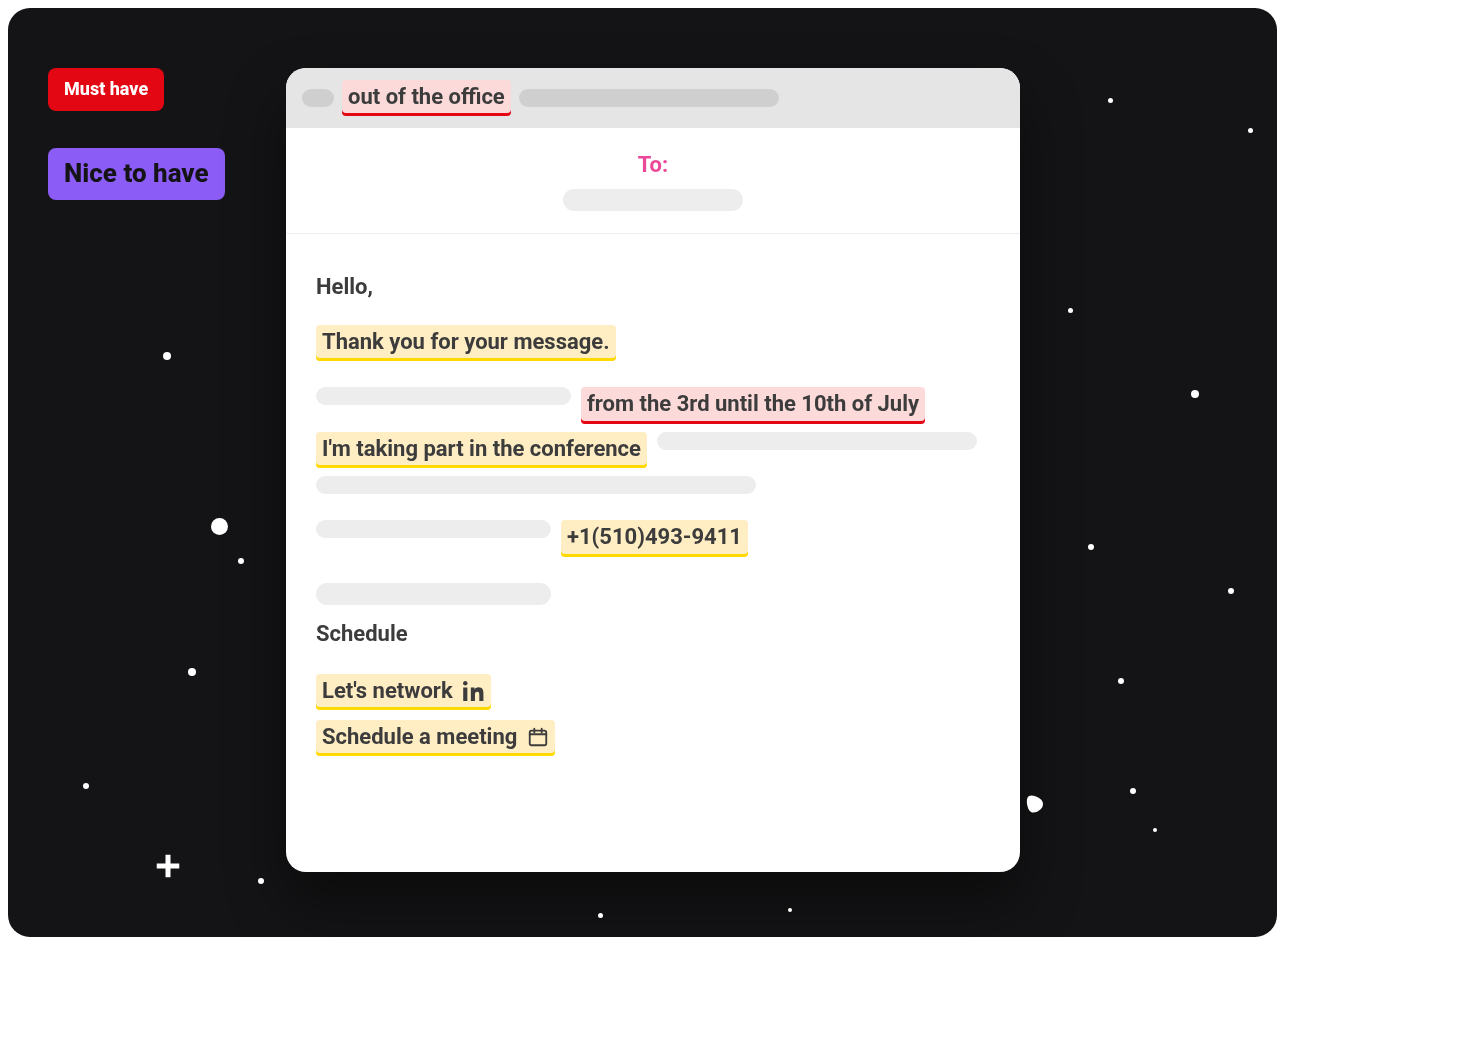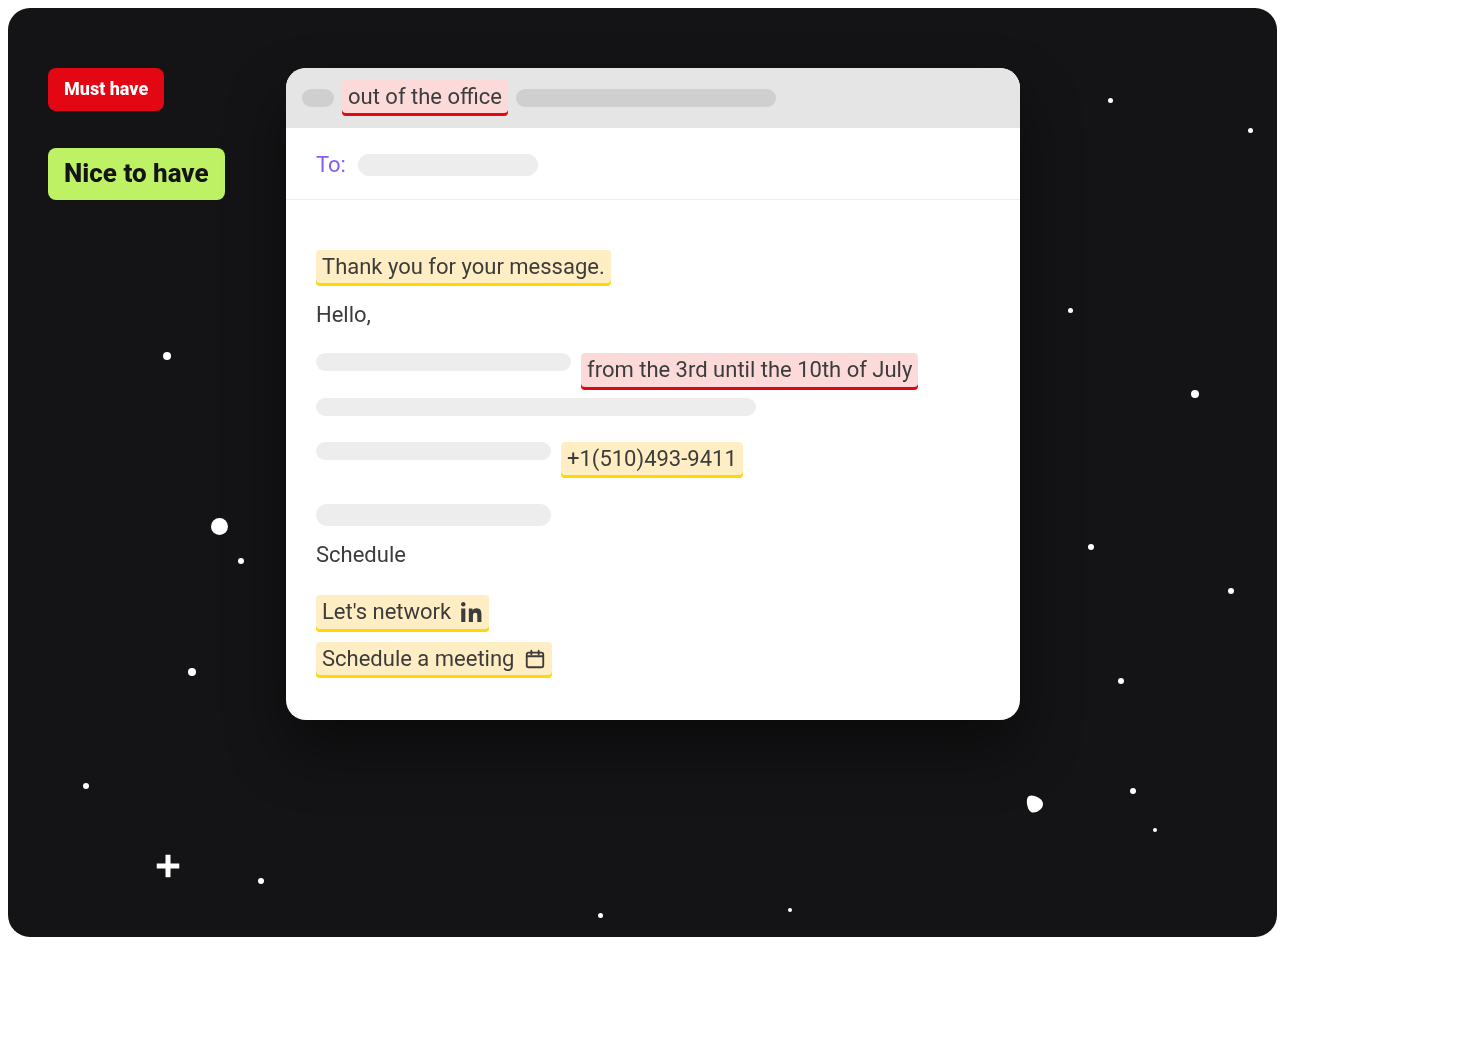--- a/index.html
+++ b/index.html
@@ -34,39 +34,40 @@
     color: #fff;
     font-weight: 800;
     font-size: 18px;
     padding: 10px 16px 12px;
     border-radius: 8px;
   }
   .legend-nice {
     position: absolute;
     left: 40px;
     top: 140px;
-    background: #bef264;
+    background: #8b5cf6;
     color: #141416;
     font-weight: 800;
     font-size: 26px;
     padding: 10px 16px 12px;
     border-radius: 8px;
   }
 
   
   .card {
     position: absolute;
     left: 278px;
     top: 60px;
     width: 734px;
-    height: 652px;
+    height: 804px;
     background: #fff;
     border-radius: 20px;
     box-shadow: 0 30px 60px rgba(0,0,0,.45);
     overflow: hidden;
+    font-weight: bold;
   }
 
   .subject-bar {
     height: 60px;
     background: #e5e5e5;
     display: flex;
     align-items: center;
     gap: 8px;
     padding: 0 16px;
   }
@@ -103,21 +104,22 @@
     gap: 10px;
   }
 
   .to-row {
     display: flex;
     align-items: center;
     gap: 12px;
     padding: 24px 30px 22px;
     border-bottom: 1px solid #eee;
     font-size: 22px;
-    color: #8b5cf6;
+    color: #ec4899;
+    flex-direction: column;
   }
 
   .body {
     padding: 24px 30px 0;
     font-size: 22px;
     color: #3c3c3c;
   }
   .para { margin-top: 26px; }
   .row {
     display: flex;
@@ -159,30 +161,34 @@
         <span class="ph" style="width:260px"></span>
       </div>
 
       <div class="to-row">
         <span>To:</span>
         <span class="ph gray-light tall" style="width:180px"></span>
       </div>
 
       <div class="body">
 
+        <div class="para" style="margin-top:16px">Hello,</div>
+
         <div class="para">
           <span class="hl-yellow">Thank you for your message.</span>
         </div>
-
-        <div class="para" style="margin-top:16px">Hello,</div>
 
         <div class="para">
           <div class="row first">
             <span class="ph gray-light" style="width:255px"></span>
             <span class="hl-red">from the 3rd until the 10th of July</span>
+          </div>
+          <div class="row">
+            <span class="hl-yellow">I'm taking part in the conference</span>
+            <span class="ph gray-light" style="width:320px"></span>
           </div>
           <div class="row">
             <span class="ph gray-light" style="width:440px"></span>
           </div>
         </div>
 
 
         <div class="para">
           <div class="row first">
             <span class="ph gray-light" style="width:235px"></span>

